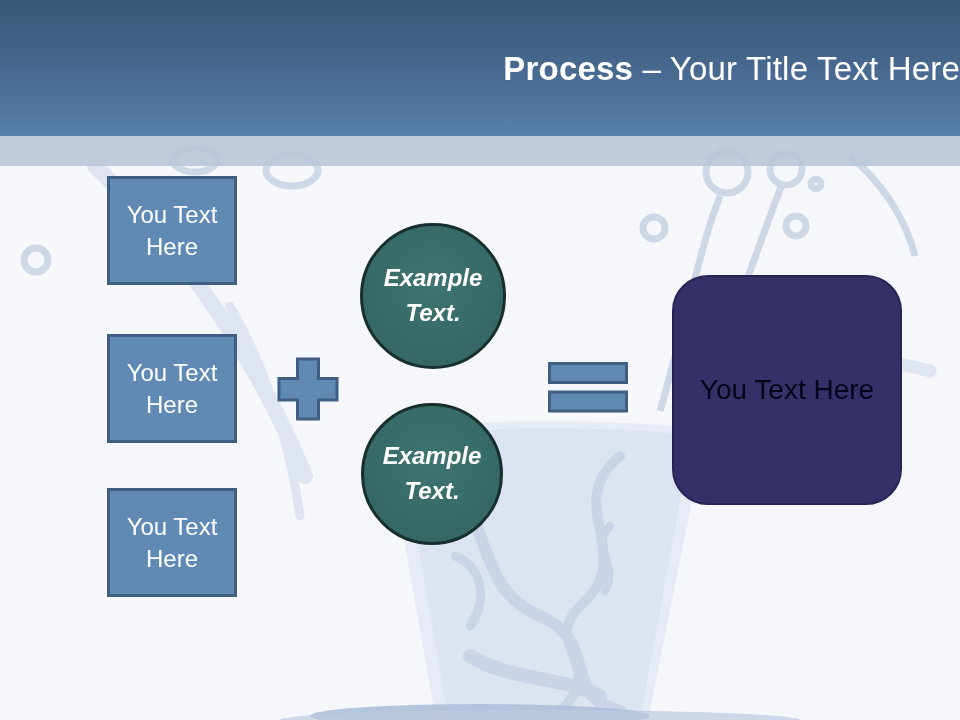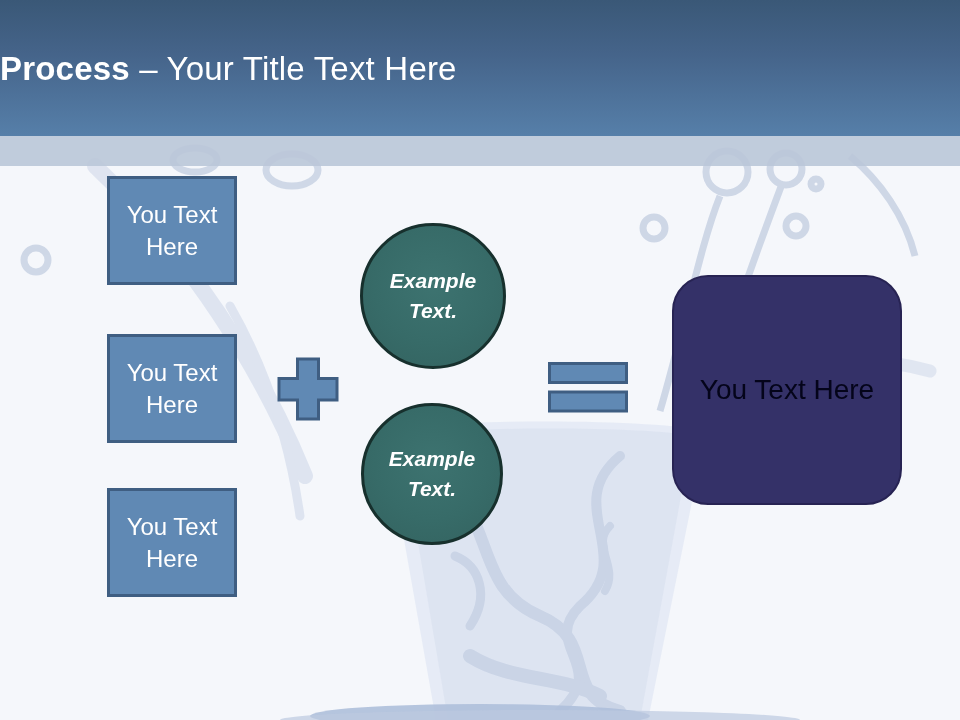--- a/index.html
+++ b/index.html
@@ -19,21 +19,21 @@
     position: absolute;
     top: 0; left: 0;
     width: 960px;
     height: 136px;
     background: linear-gradient(180deg, #3a5877 0%, #45648a 40%, #567fa9 100%);
   }
   .title {
     position: absolute;
     top: 50px;
     width: 100%;
-    text-align: left;
+    text-align: right;
     color: #ffffff;
     font-size: 33px;
     letter-spacing: 0.2px;
     white-space: nowrap;
   }
   .title .t-bold { font-weight: bold; }
 
   
   .band {
     position: absolute;
@@ -78,21 +78,21 @@
 
   
   .example-circle {
     position: absolute;
     border-radius: 50%;
     background: radial-gradient(circle at 50% 42%, #3d7370 0%, #376b68 55%, #33625f 100%);
     border: 3px solid #17302d;
     color: #ffffff;
     font-weight: bold;
     font-style: italic;
-    font-size: 21px;
+    font-size: 24px;
     line-height: 1.45;
     display: flex;
     align-items: center;
     justify-content: center;
     text-align: center;
     padding: 10px 26px;
   }
   .circle-1 { left: 360px; top: 223px; width: 146px; height: 146px; }
   .circle-2 { left: 361px; top: 403px; width: 142px; height: 142px; }
 

